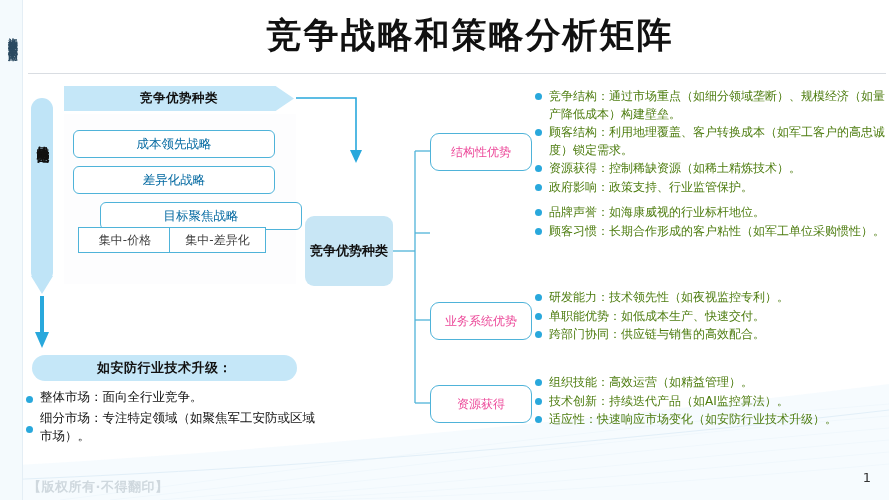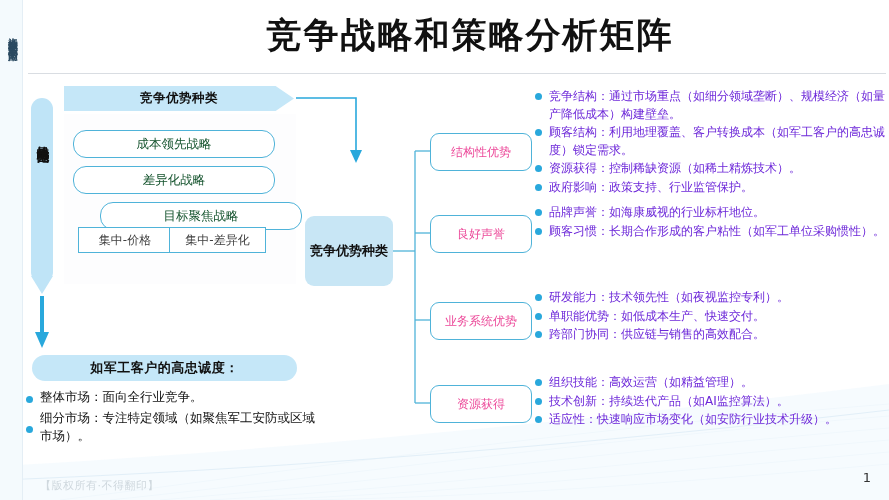--- a/index.html
+++ b/index.html
@@ -70,23 +70,23 @@
   }
   .banner span{font-size:12.5px;font-weight:bold;color:#111;letter-spacing:.5px;}
 
   
   .strat-panel{
     position:absolute;left:64px;top:114px;width:232px;height:170px;
     background:#fdfdfe;
   }
   .pill{
     position:absolute;left:9px;width:200px;height:26px;
-    border:1.3px solid #4fb3d9;border-radius:13px;background:#fff;
-    display:flex;align-items:center;justify-content:center;
-    font-size:12.5px;color:#14532d;
+    border:1.3px solid #4fb3d9;border-radius:6px;background:#fff;
+    display:flex;align-items:center;justify-content:center;
+    font-size:12.5px;color:#0369a1;
   }
   .pill.p1{top:16px;}
   .pill.p2{top:52px;}
   .pill.p3{top:88px;margin-left:27px;}
   .subbox{
     position:absolute;top:113px;height:24px;
     border:1.3px solid #4fb3d9;background:#fff;
     display:flex;align-items:center;justify-content:center;
     font-size:12px;color:#404040;
   }
@@ -132,26 +132,26 @@
   .cat-box.c4{top:385px;}
 
   
   .grp{position:absolute;left:535px;width:352px;}
   .grp.g1{top:88px;}
   .grp.g2{top:204px;}
   .grp.g3{top:289px;}
   .grp.g4{top:374px;}
   .grp .row{display:flex;align-items:flex-start;margin-bottom:1px;}
   .grp .row .dot{margin-top:5px;}
-  .grp .row .txt{font-size:12px;line-height:17.5px;color:#6d28d9;}
+  .grp .row .txt{font-size:12px;line-height:17.5px;color:#4d7c0f;}
 
   
   .watermark{
-    position:absolute;left:40px;top:478px;
-    font-size:11px;color:#cfd8de;letter-spacing:.5px;
+    position:absolute;left:28px;top:478px;
+    font-size:13px;color:#cfd8de;letter-spacing:.5px;font-weight:bold;
   }
   .pageno{
     position:absolute;right:18px;top:470px;
     font-size:13px;color:#333;
   }
 </style>
 </head>
 <body>
 
 <div id="stage">
@@ -190,21 +190,21 @@
 
   <div class="strat-panel">
     <div class="pill p1">成本领先战略</div>
     <div class="pill p2">差异化战略</div>
     <div class="pill p3">目标聚焦战略</div>
     <div class="subbox s1">集中-价格</div>
     <div class="subbox s2">集中-差异化</div>
   </div>
 
   <div class="mb-head">
-    <span>如军工客户的高忠诚度：</span>
+    <span>如安防行业技术升级：</span>
   </div>
   <div class="mb-list">
     <div class="mb-item">
       <span class="dot"></span>
       <span class="txt">整体市场：面向全行业竞争。</span>
     </div>
     <div class="mb-item">
       <span class="dot"></span>
       <span class="txt">细分市场：专注特定领域（如聚焦军工安防或区域市场）。</span>
     </div>
@@ -220,21 +220,20 @@
 
     <line x1="415" y1="151" x2="430" y2="151" stroke="#4fb3d9" stroke-width="1.3"></line>
     <line x1="415" y1="233" x2="430" y2="233" stroke="#4fb3d9" stroke-width="1.3"></line>
     <line x1="415" y1="320" x2="430" y2="320" stroke="#4fb3d9" stroke-width="1.3"></line>
     <line x1="415" y1="403" x2="430" y2="403" stroke="#4fb3d9" stroke-width="1.3"></line>
   </svg>
 
   <div class="center-node">竞争优势种类</div>
 
   <div class="cat-box c1">结构性优势</div>
-  <div class="cat-box c2">良好声誉</div>
   <div class="cat-box c3">业务系统优势</div>
   <div class="cat-box c4">资源获得</div>
 
   <div class="grp g1">
     <div class="row">
       <span class="dot"></span>
       <span class="txt">竞争结构：通过市场重点（如细分领域垄断）、规模经济（如量产降低成本）构建壁垒。</span>
     </div>
     <div class="row">
       <span class="dot"></span>

